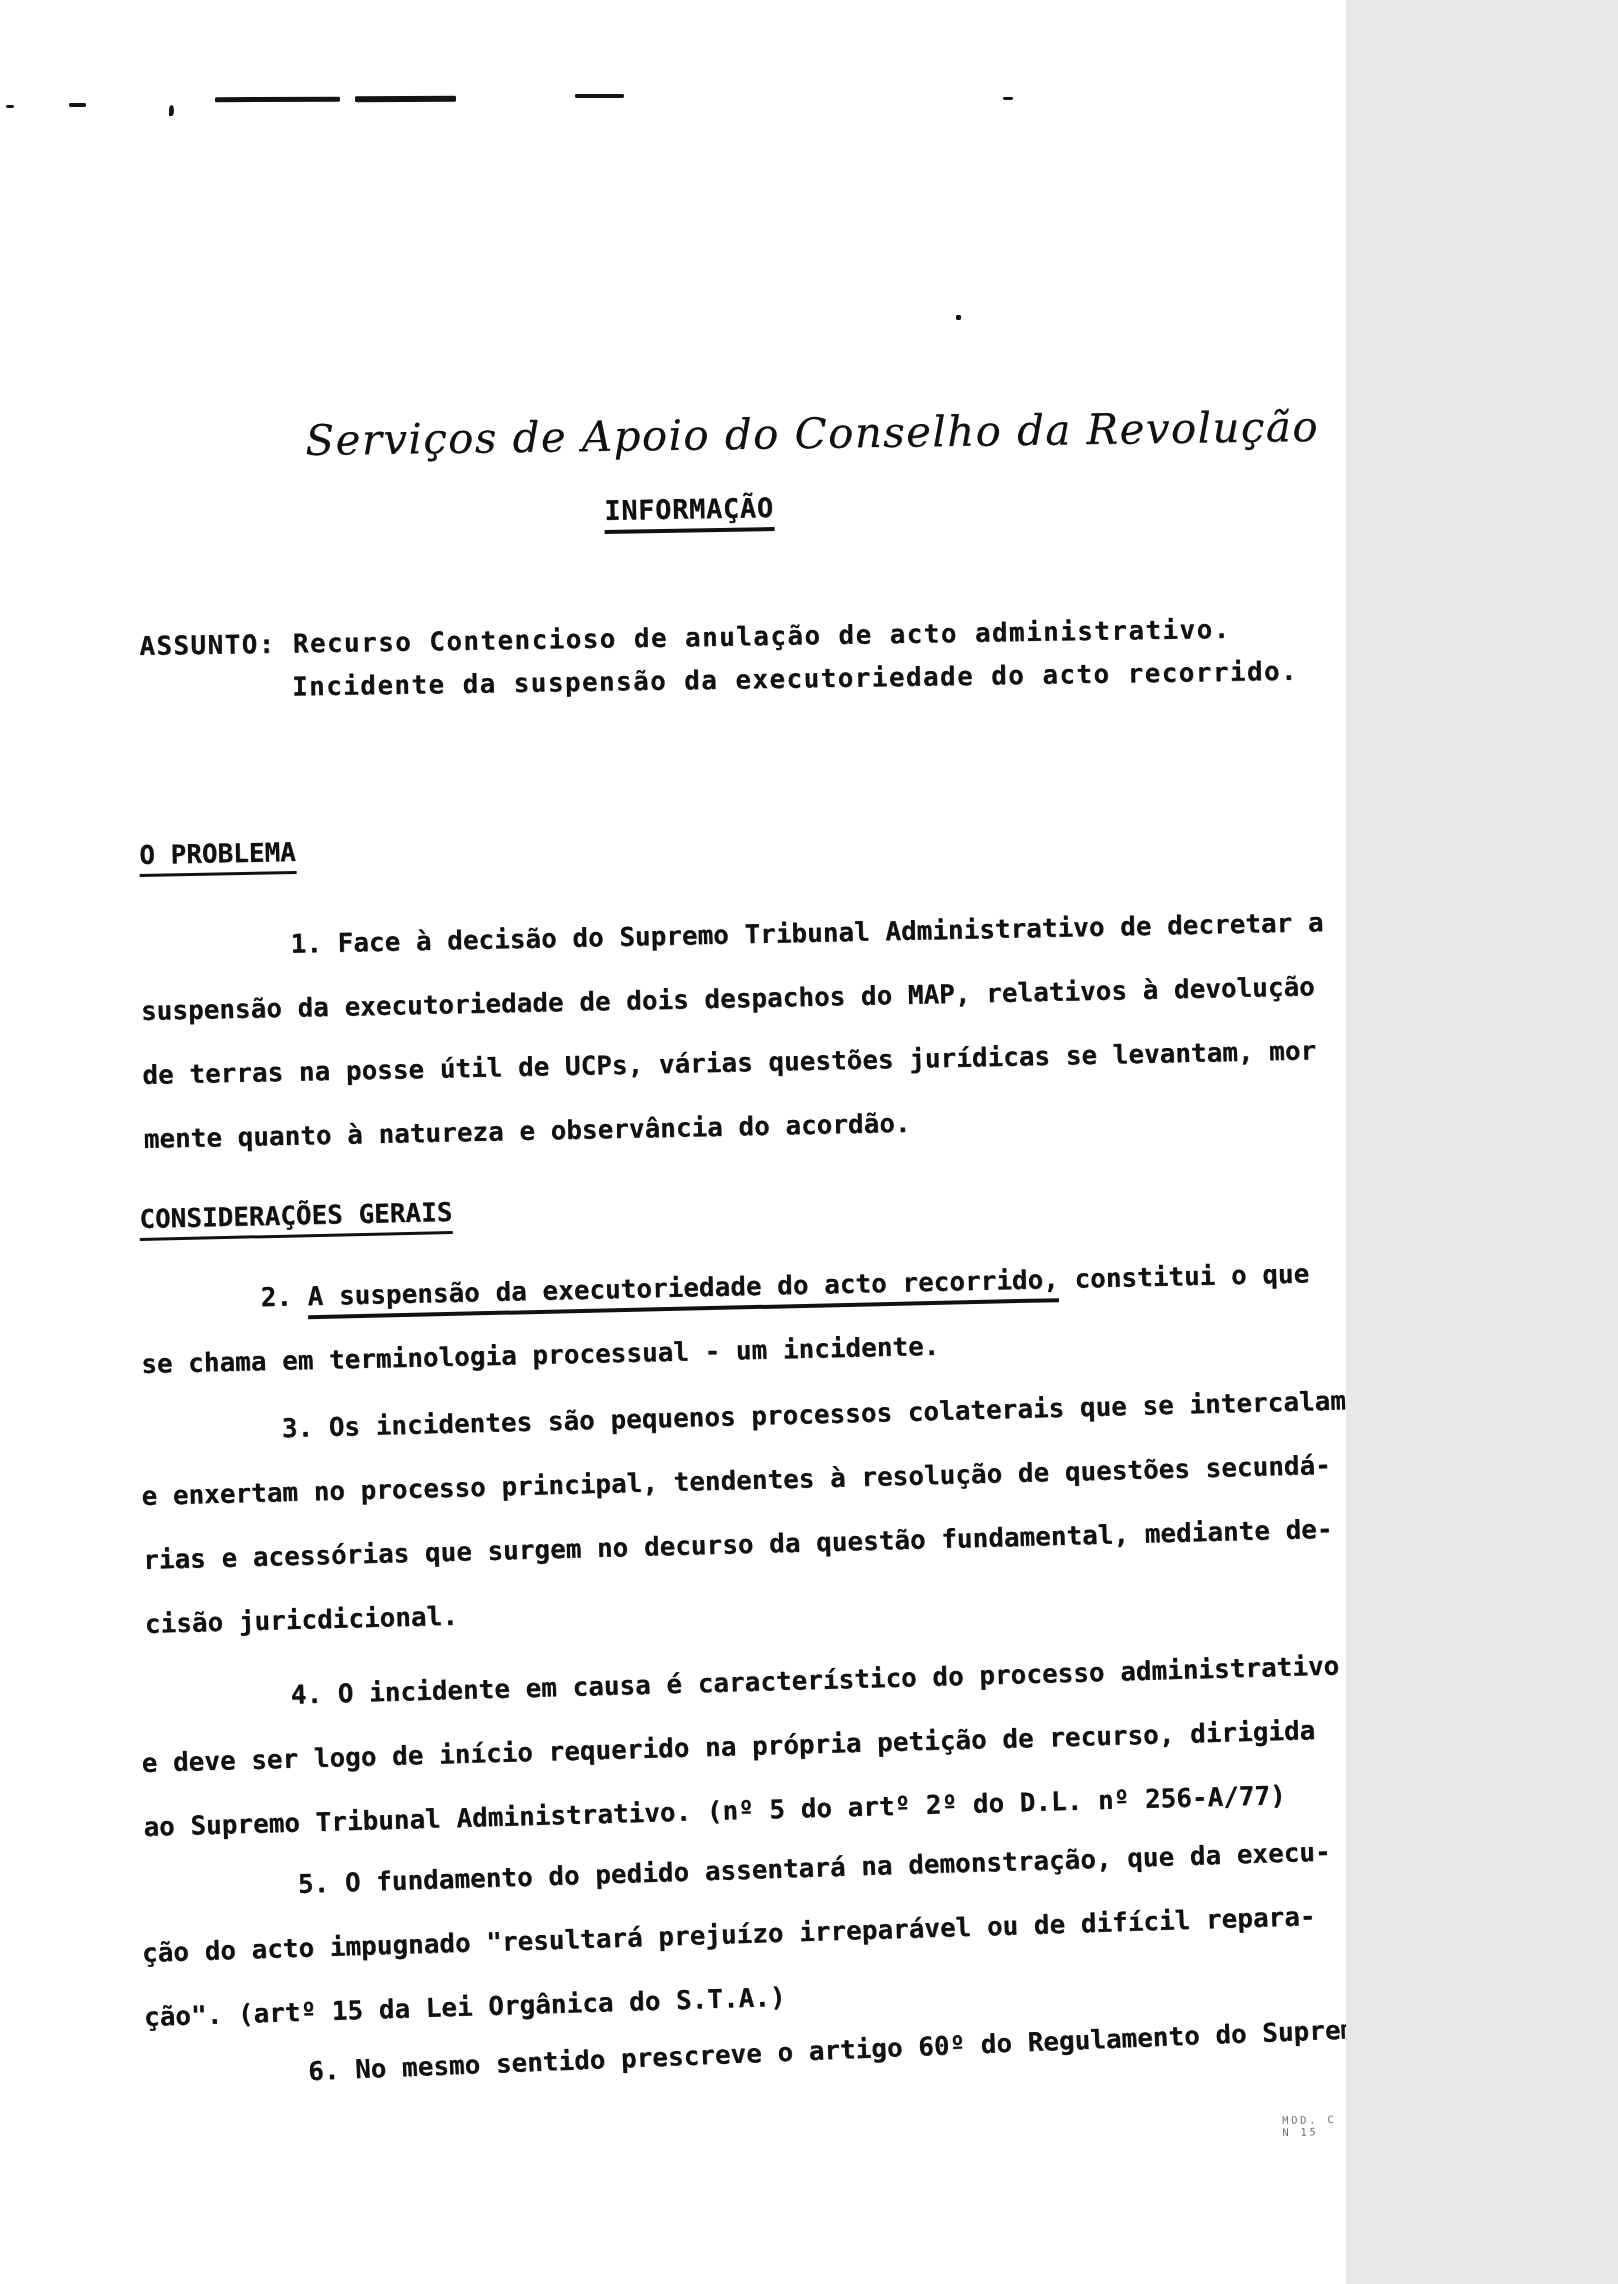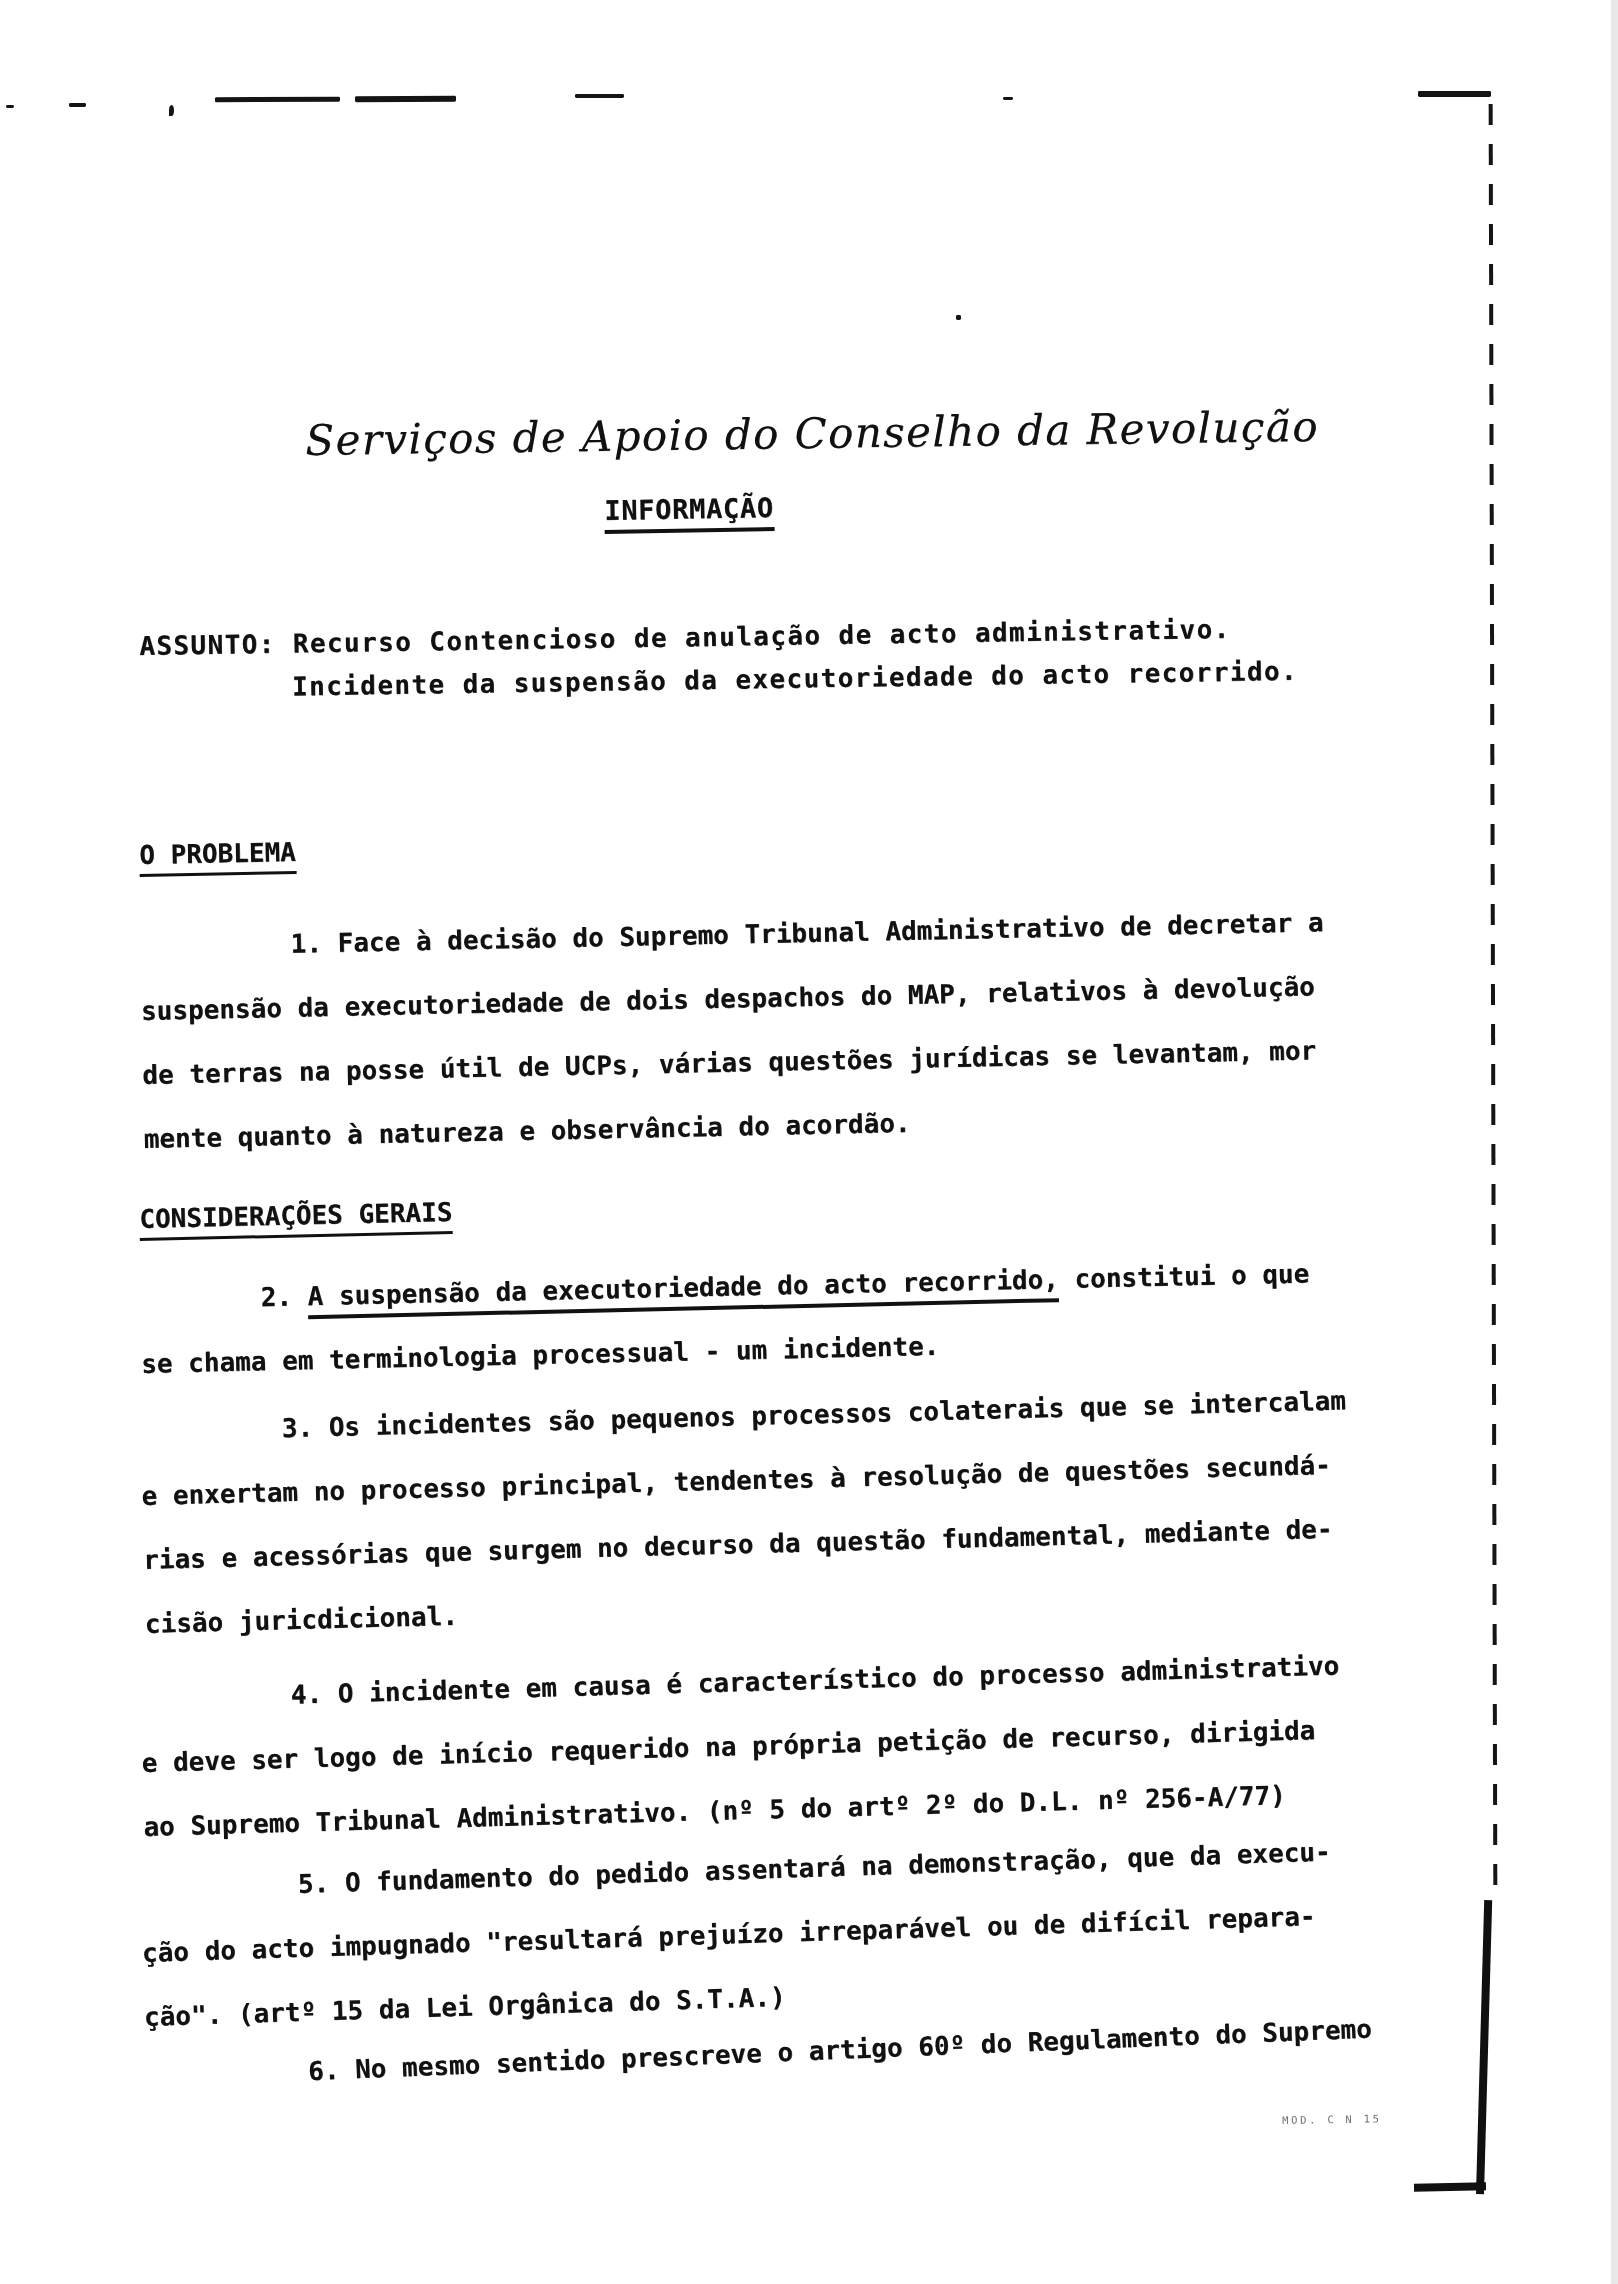--- a/index.html
+++ b/index.html
@@ -1,18 +1,18 @@
 <!DOCTYPE html>
 <html style="font-size:11px"><head>
 <meta charset="utf-8">
 <style>
   html, body { margin: 0; padding: 0; background: #e8e8e8; }
   .page {
     position: relative;
-    width: 1611px;
+    width: 1346px;
     height: 2284px;
     background: var(--paper, #ffffff);
     color: var(--ink, #111111);
     overflow: hidden;
   }
   .mono {
     font-family: "DejaVu Sans Mono", "Liberation Mono", monospace;
     font-weight: 700;
     font-size: 26px;
     text-shadow: 0.4px 0.3px 0.4px rgba(10,10,10,0.55);

